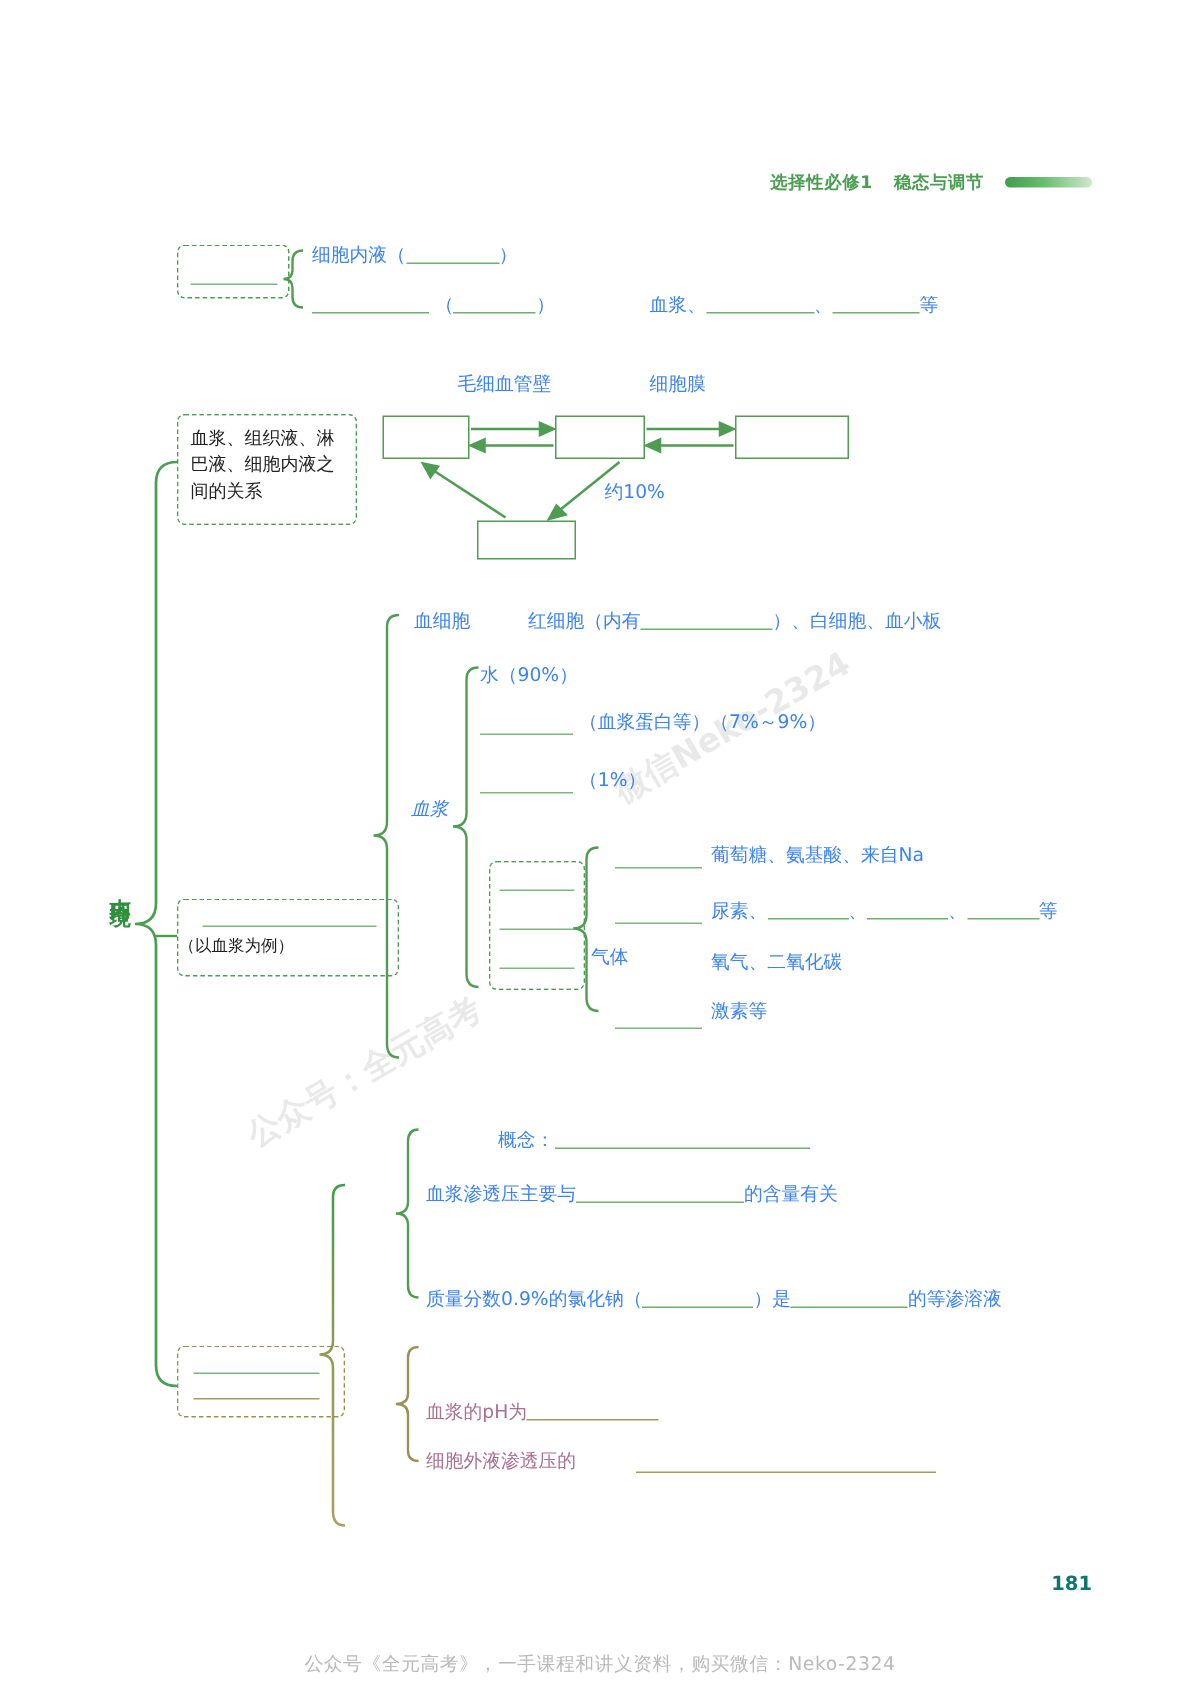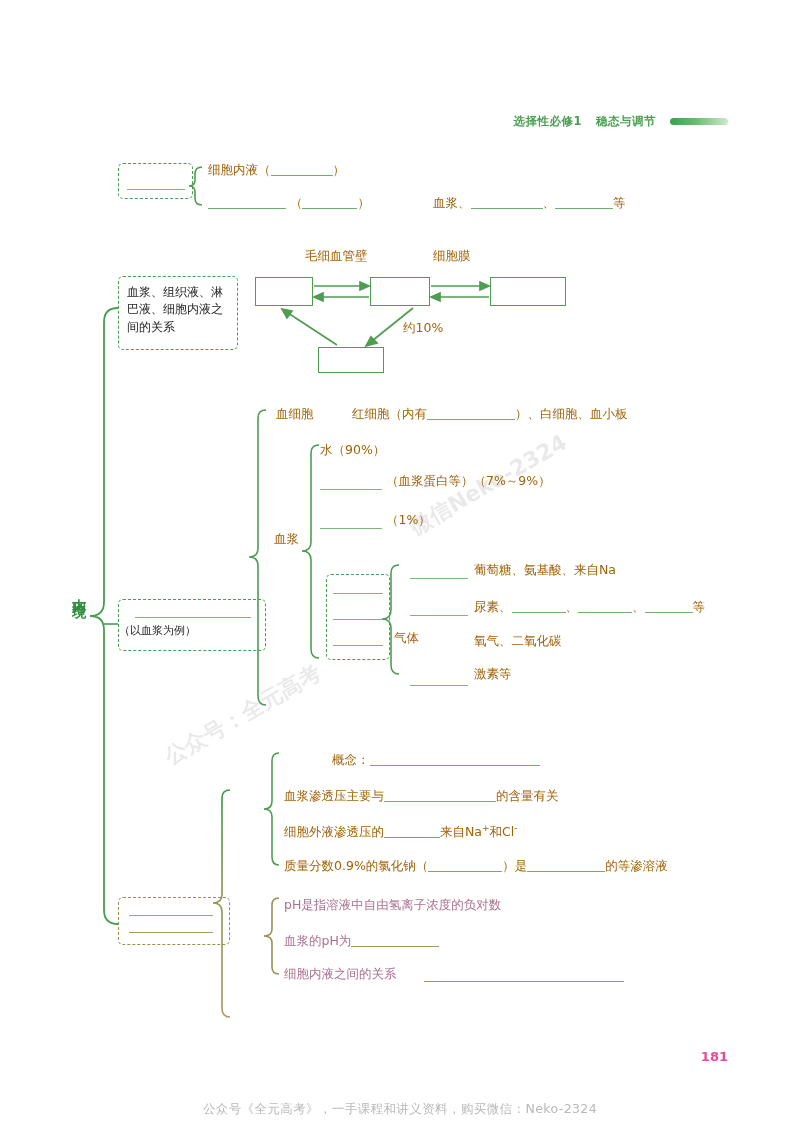--- a/index.html
+++ b/index.html
@@ -31,42 +31,42 @@
     position: absolute;
     border: 1.6px dashed #4a9e51;
     border-radius: 5px;
   }
   .dbox.olive { border-color: #97914e; }
   .sbox {
     position: absolute;
     border: 1.8px solid #4f9c52;
     background: #fff;
   }
-  .txt { position: absolute; white-space: nowrap; font-size: 12.5px; line-height: 1.55; color: #a16207; }
+  .txt { position: absolute; white-space: nowrap; font-size: 12.5px; line-height: 1.55; color: #3b82f6; }
   .blank { display: inline-block; border-bottom: 1.4px solid #6fb06f; height: 1em; vertical-align: -2px; }
   .blank.olive { border-bottom-color: #a29a58; }
   .hline {
     position: absolute; height: 0; border-top: 1.4px solid #7cb87c;
   }
   .hline.olive { border-top-color: #a39b5b; }
 
   
   svg.ov { position: absolute; left: 0; top: 0; width: 800px; height: 1132px; pointer-events: none; }
 
   
   .vlabel {
     position: absolute;
     font-size: 14px; font-weight: bold; color: #2f8f3c;
     writing-mode: vertical-rl; letter-spacing: 2px;
     line-height: 1.05;
   }
 
   .pgno {
     position: absolute; right: 72px; bottom: 68px;
-    font-size: 13px; font-weight: bold; color: #ec4899;
+    font-size: 13px; font-weight: bold; color: #0f766e;
   }
   .footer {
     position: absolute; left: 0; right: 0; bottom: 14px;
     text-align: center; font-size: 12.5px; color: #b9b9b9;
     letter-spacing: .4px;
   }
 
   
   .wm {
     position: absolute;
@@ -165,21 +165,21 @@
   </div>
 
   <div class="txt" style="left:320px; top:440px;">水（90%）</div>
 
   <div class="hline" style="left:320px; top:489px; width:62px;"></div>
   <div class="txt" style="left:386px; top:471px;">（血浆蛋白等）（7%～9%）</div>
 
   <div class="hline" style="left:320px; top:528px; width:62px;"></div>
   <div class="txt" style="left:386px; top:510px;">（1%）</div>
 
-  <div class="txt" style="left:274px; top:529px;">血浆</div>
+  <div class="txt" style="left:274px; top:529px;font-style:italic;">血浆</div>
 
   <div class="dbox" style="left:326px; top:574px; width:64px; height:86px;">
     <div class="hline" style="left:6px; top:18px; width:50px;"></div>
     <div class="hline" style="left:6px; top:44px; width:50px;"></div>
     <div class="hline" style="left:6px; top:70px; width:50px;"></div>
   </div>
 
   <div class="hline" style="left:410px; top:578px; width:58px;"></div>
   <div class="txt" style="left:474px; top:560px;">葡萄糖、氨基酸、来自Na</div>
 
@@ -217,35 +217,31 @@
   </svg>
 
   <div class="txt" style="left:284px; top:750px;margin-left:48px;">
     <span>概念：</span><span class="blank" style="width:170px;"></span>
   </div>
 
   <div class="txt" style="left:284px; top:786px;">
     <span>血浆渗透压主要与</span><span class="blank" style="width:112px;"></span><span>的含量有关</span>
   </div>
 
-  <div class="txt" style="left:284px; top:822px;">
-    <span>细胞外液渗透压的</span><span class="blank" style="width:56px;"></span><span>来自Na</span><span class="sup">+</span><span>和Cl</span><span class="sup">-</span>
-  </div>
 
   <div class="txt" style="left:284px; top:856px;">
     <span>质量分数0.9%的氯化钠（</span><span class="blank" style="width:74px;"></span><span>）是</span><span class="blank" style="width:78px;"></span><span>的等渗溶液</span>
   </div>
 
-  <div class="txt ph" style="left:284px; top:895px;">pH是指溶液中自由氢离子浓度的负对数</div>
 
   <div class="txt ph" style="left:284px; top:931px;">
     <span>血浆的pH为</span><span class="blank olive" style="width:88px;"></span>
   </div>
 
-  <div class="txt ph" style="left:284px; top:964px;">细胞内液之间的关系</div>
+  <div class="txt ph" style="left:284px; top:964px;">细胞外液渗透压的</div>
   <div class="hline olive" style="left:424px; top:981px; width:200px;"></div>
 
 
   <div class="dbox olive" style="left:118px; top:897px; width:112px; height:48px;">
     <div class="hline" style="left:10px; top:17px; width:84px;"></div>
     <div class="hline olive" style="left:10px; top:34px; width:84px;"></div>
   </div>
 
   <svg class="ov">
     <path d="M118,308 q-14,0 -14,14 l0,280 q0,14 -14,14 q14,0 14,14 l0,280 q0,14 14,14" fill="none" stroke="#4a9e51" stroke-width="1.8"></path>

